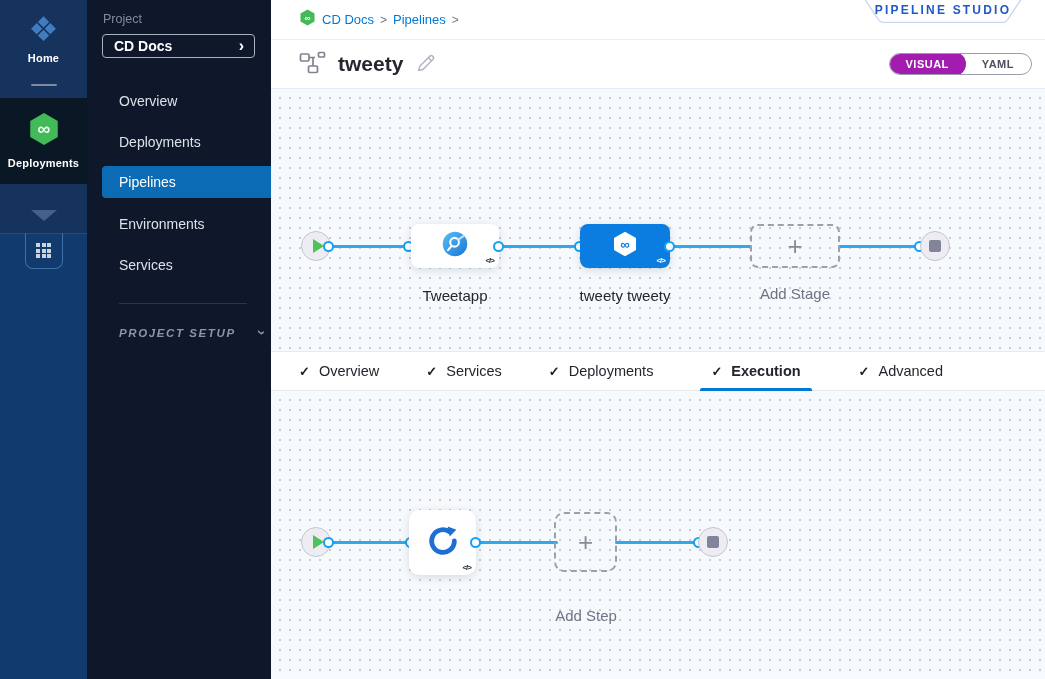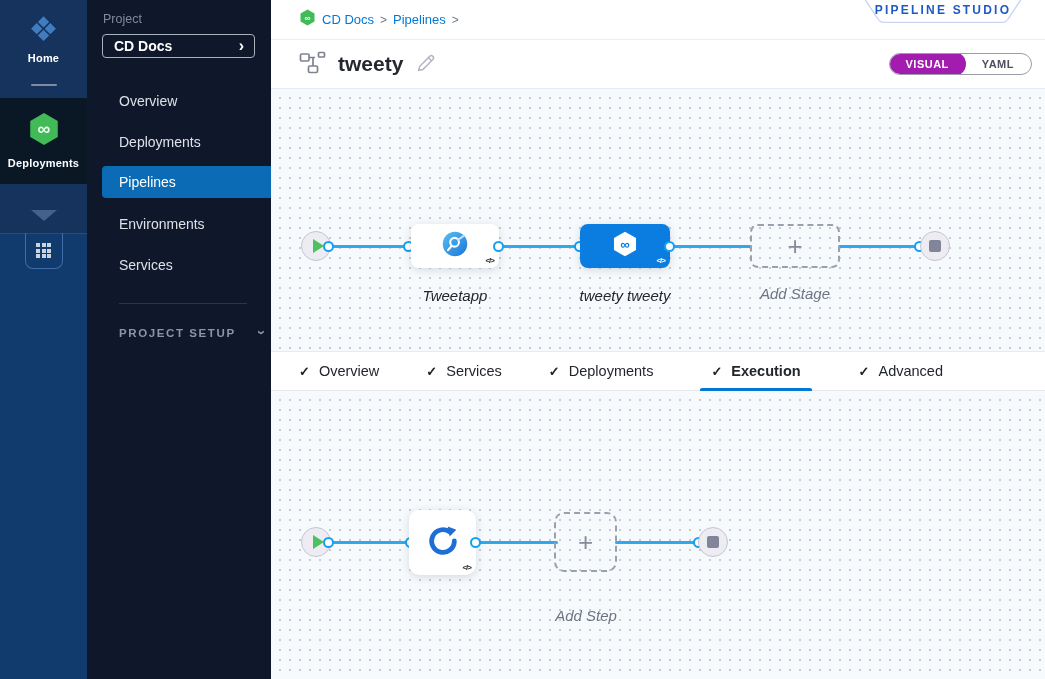--- a/index.html
+++ b/index.html
@@ -22,21 +22,21 @@
   
   .sidebar { width:184px; background:#0f172a; color:#dde2e8; flex-shrink:0; padding-top:12px; position:relative; }
   .proj-label { color:#808b9b; font-size:12.5px; margin:0 0 8px 16px; }
   .proj-select { margin:0 16px 0 15px; border:1px solid #aab2bd; border-radius:4px; height:24px; display:flex; align-items:center; justify-content:space-between; padding:0 10px 0 11px; cursor:pointer; }
   .proj-select .name { color:#fff; font-weight:bold; font-size:14px; }
   .proj-select .chev { color:#fff; font-size:16px; font-weight:bold; line-height:1; }
   .nav { margin-top:22px; }
   .nav-item { height:41px; display:flex; align-items:center; padding-left:32px; font-size:14px; cursor:pointer; color:#dde2e8; }
   .nav-item.selected { background:#0b6cb5; color:#fff; margin-left:15px; padding-left:17px; height:32px; border-radius:4px 0 0 4px; margin-top:4px; margin-bottom:5px; }
   .side-divider { height:1px; background:#273747; margin:18px 24px 0 32px; }
-  .setup-row { display:flex; align-items:center; margin:20px 0 0 32px; cursor:pointer; }
+  .setup-row { display:flex; align-items:center; margin:20px 0 0 32px; cursor:pointer;font-style:italic; }
   .setup-label { color:#8c96a5; font-size:11.5px; font-weight:bold; letter-spacing:1.6px; }
   .setup-chev { color:#8c96a5; font-size:15px; margin-left:24px; transform:rotate(90deg); font-weight:bold; }
 
   
   .main { flex:1; display:flex; flex-direction:column; background:#fff; min-width:0; }
 
   .crumb-row { height:40px; display:flex; align-items:center; padding-left:28px; border-bottom:1px solid #eceef1; position:relative; }
   .crumb-link { color:#0278d5; font-size:13px; margin:0 6px; cursor:pointer; }
   .crumb-sep { color:#6b7a8c; font-size:12px; }
   .cd-mini { flex-shrink:0; }
@@ -63,21 +63,21 @@
   .play-tri { width:0; height:0; border-top:7px solid transparent; border-bottom:7px solid transparent; border-left:11px solid #4ec15d; margin-left:4px; }
   .stop-sq { width:12px; height:12px; background:#82859a; border-radius:2px; }
 
   .stage-node { position:absolute; border-radius:8px; box-shadow:0 2px 8px rgba(35,55,85,.16); display:flex; align-items:center; justify-content:center; cursor:pointer; }
   .stage-node.white { background:#fff; }
   .stage-node.blue { background:#0b7de0; }
   .code-glyph { position:absolute; right:5px; bottom:3px; font-size:8px; font-weight:bold; color:#2a2d33; letter-spacing:-1px; }
   .code-glyph.w { color:#fff; }
   .dashed-node { position:absolute; border:2px dashed #9ba0ad; border-radius:8px; display:flex; align-items:center; justify-content:center; cursor:pointer; }
   .plus { font-size:26px; font-weight:300; color:#878b98; line-height:1; }
-  .node-label { position:absolute; font-size:15px; color:#24272c; text-align:center;font-style:italic; }
+  .node-label { position:absolute; font-size:15px; color:#24272c; text-align:center; }
   .node-label.gray { color:#6f7384; }
   .node-label.dark2 { color:#44474e; line-height:1.4; }
 
   .tabbar { height:40px; background:#fff; border-top:1px solid #e3ecf6; border-bottom:1px solid #e6e9ee; display:flex; align-items:center; padding-left:28px; gap:47px; }
   .tab { display:flex; align-items:center; gap:9px; font-size:14.5px; color:#22262c; cursor:pointer; position:relative; height:100%; }
   .tab .chk { font-size:13px; color:#1e2126; font-weight:bold; }
   .tab.active { font-weight:bold; padding:0 11px; }
   .tab.active::after { content:""; position:absolute; left:0; right:0; bottom:-1px; height:3px; background:#0278d5; border-radius:2px 2px 0 0; }
 </style>
 </head>

